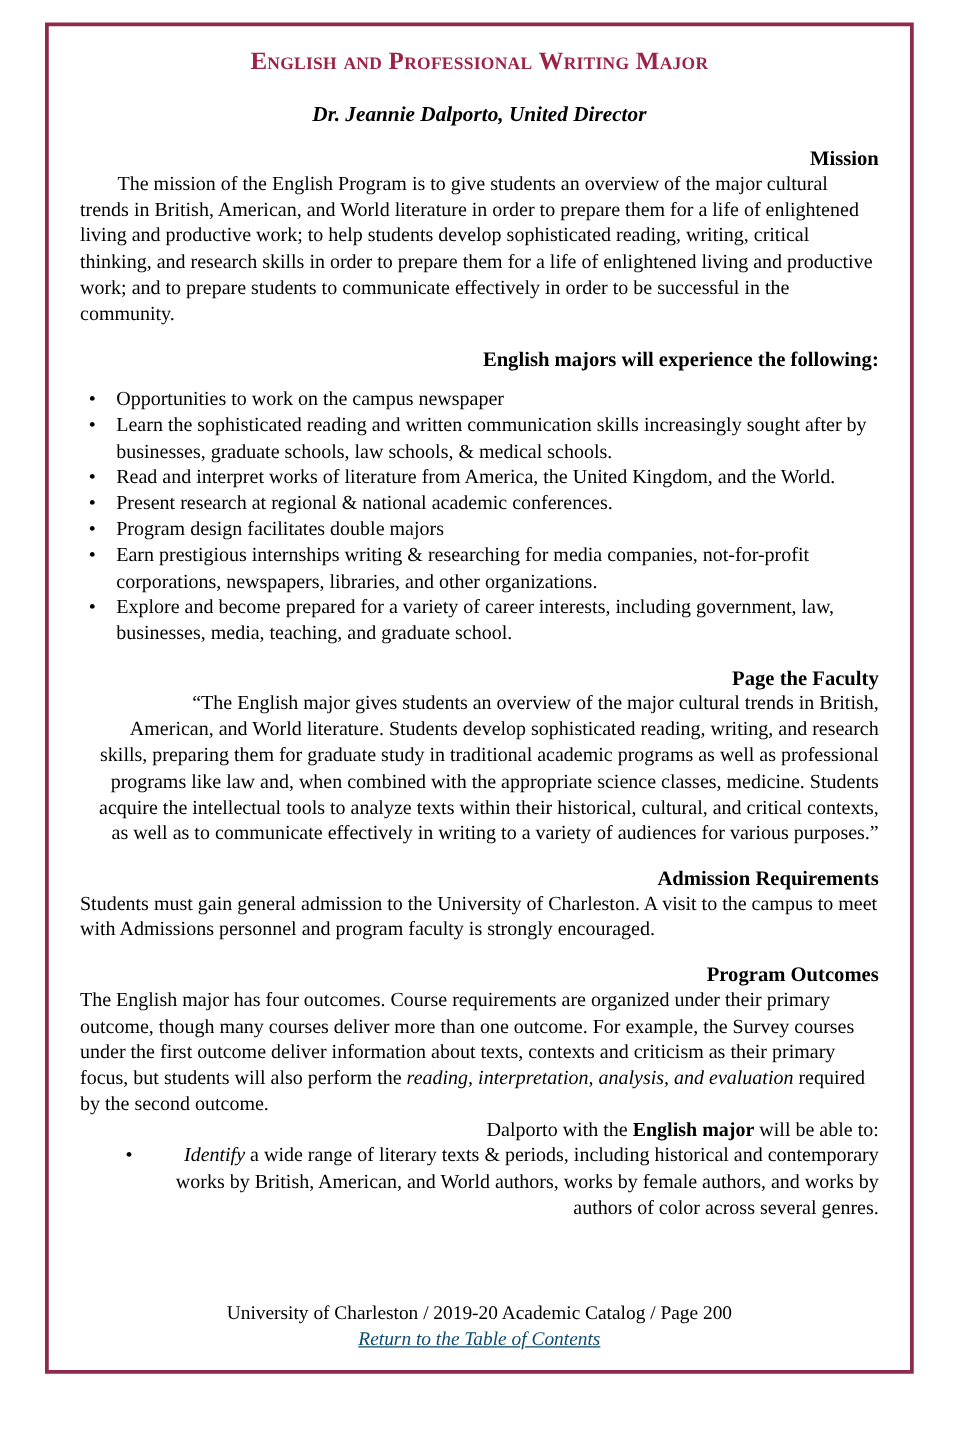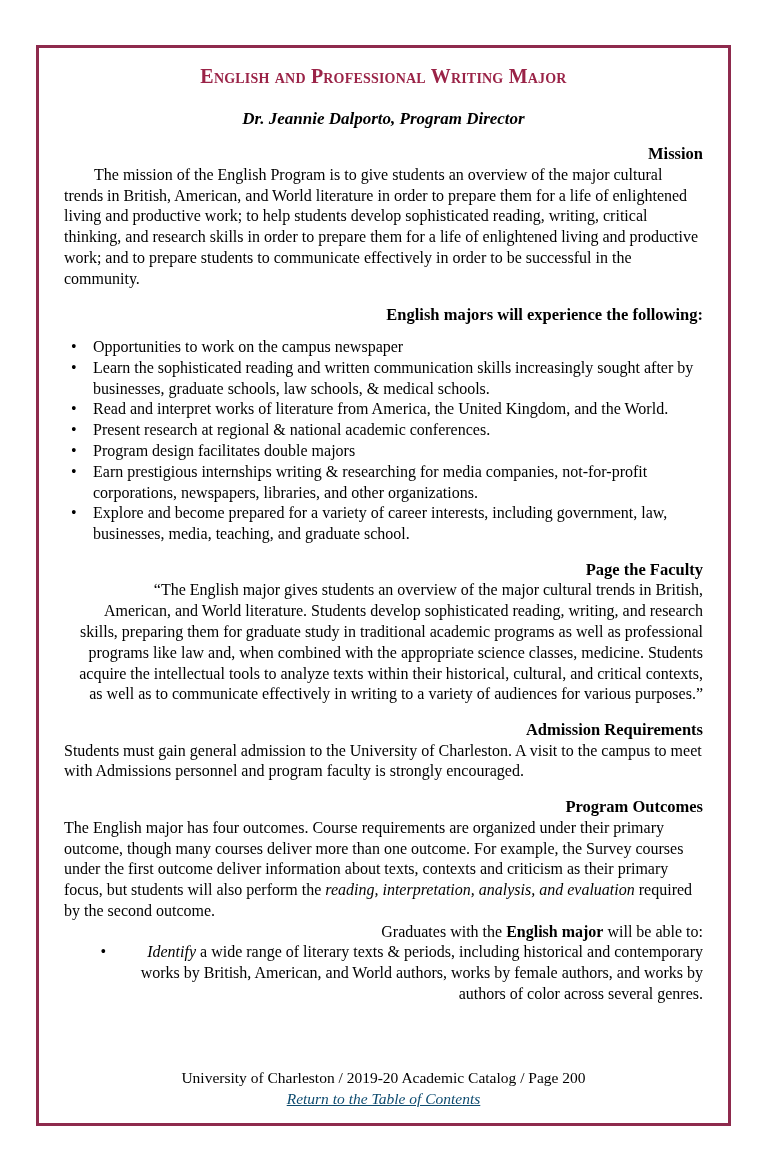--- a/index.html
+++ b/index.html
@@ -7,21 +7,21 @@
   body {
     width: 768px; height: 1152px;
     background: #ffffff;
     color: #000000;
     font-family: "Liberation Serif", serif;
     position: relative;
     overflow: hidden;
   }
   .sheet {
     position: absolute;
-    left: 36px; top: 45px;
+    left: 36px; top: 18px;
     width: 695px; height: 1081px;
     border: 3px solid #8E2A4D;
     padding: 14px 25px 10px 25px;
     display: flex;
     flex-direction: column;
     overflow: hidden;
     background: #ffffff;
   }
   .title {
     text-align: center;
@@ -85,21 +85,21 @@
     font-style: italic;
   }
 </style>
 </head>
 <body>
 
 <div class="sheet">
 
   <div class="title">English and Professional Writing Major</div>
 
-  <div class="subtitle">Dr. Jeannie Dalporto, Program Director</div>
+  <div class="subtitle">Dr. Jeannie Dalporto, United Director</div>
 
   <div class="h">Mission</div>
   <div class="p indent">The mission of the English Program is to give students an overview of the major cultural trends in British, American, and World literature in order to prepare them for a life of enlightened living and productive work; to help students develop sophisticated reading, writing, critical thinking, and research skills in order to prepare them for a life of enlightened living and productive work; and to prepare students to communicate effectively in order to be successful in the community.</div>
 
   <div class="h">English majors will experience the following:</div>
   <ul class="bullets">
     <li>
       <span class="bullet-col">•</span>
       <span class="li-text">Opportunities to work on the campus newspaper</span>
     </li>
@@ -130,21 +130,21 @@
   </ul>
 
   <div class="h">Page the Faculty</div>
   <div class="p indent tight">“The English major gives students an overview of the major cultural trends in British, American, and World literature. Students develop sophisticated reading, writing, and research skills, preparing them for graduate study in traditional academic programs as well as professional programs like law and, when combined with the appropriate science classes, medicine. Students acquire the intellectual tools to analyze texts within their historical, cultural, and critical contexts, as well as to communicate effectively in writing to a variety of audiences for various purposes.”</div>
 
   <div class="h">Admission Requirements</div>
   <div class="p">Students must gain general admission to the University of Charleston. A visit to the campus to meet with Admissions personnel and program faculty is strongly encouraged.</div>
 
   <div class="h">Program Outcomes</div>
   <div class="p"><span>The English major has four outcomes. Course requirements are organized under their primary outcome, though many courses deliver more than one outcome. For example, the Survey courses under the first outcome deliver information about texts, contexts and criticism as their primary focus, but students will also perform the </span><i>reading, interpretation, analysis, and evaluation</i><span> required by the second outcome.</span></div>
-  <div class="p tight"><span>Graduates with the </span><b>English major</b><span> will be able to:</span></div>
+  <div class="p tight"><span>Dalporto with the </span><b>English major</b><span> will be able to:</span></div>
   <ul class="bullets tight">
     <li class="sub">
       <span class="bullet-col">•</span>
       <span class="li-text"><i>Identify</i><span> a wide range of literary texts &amp; periods, including historical and contemporary works by British, American, and World authors, works by female authors, and works by authors of color across several genres.</span></span>
     </li>
   </ul>
 
   <div class="footer">
     <div>University of Charleston / 2019-20 Academic Catalog / Page 200</div>
     <div><a href="#">Return to the Table of Contents</a></div>

